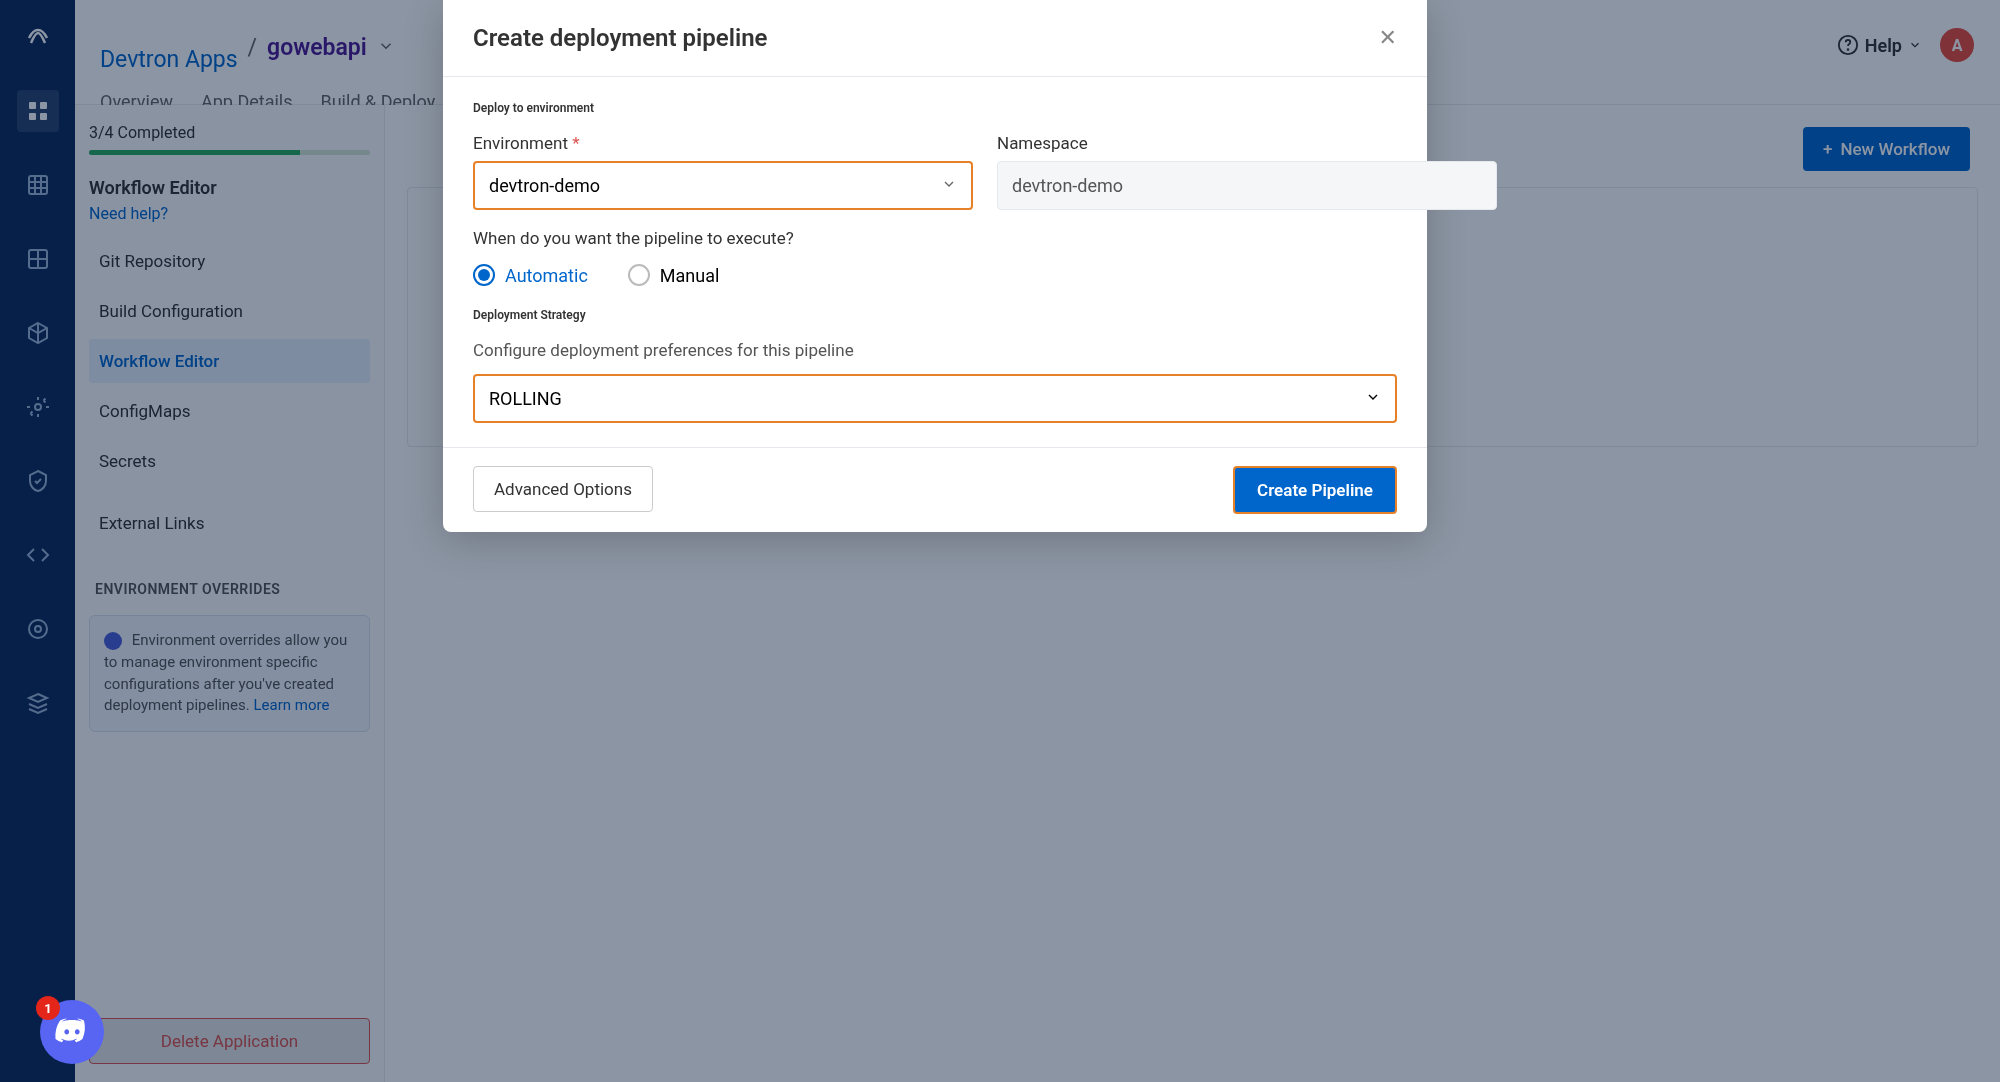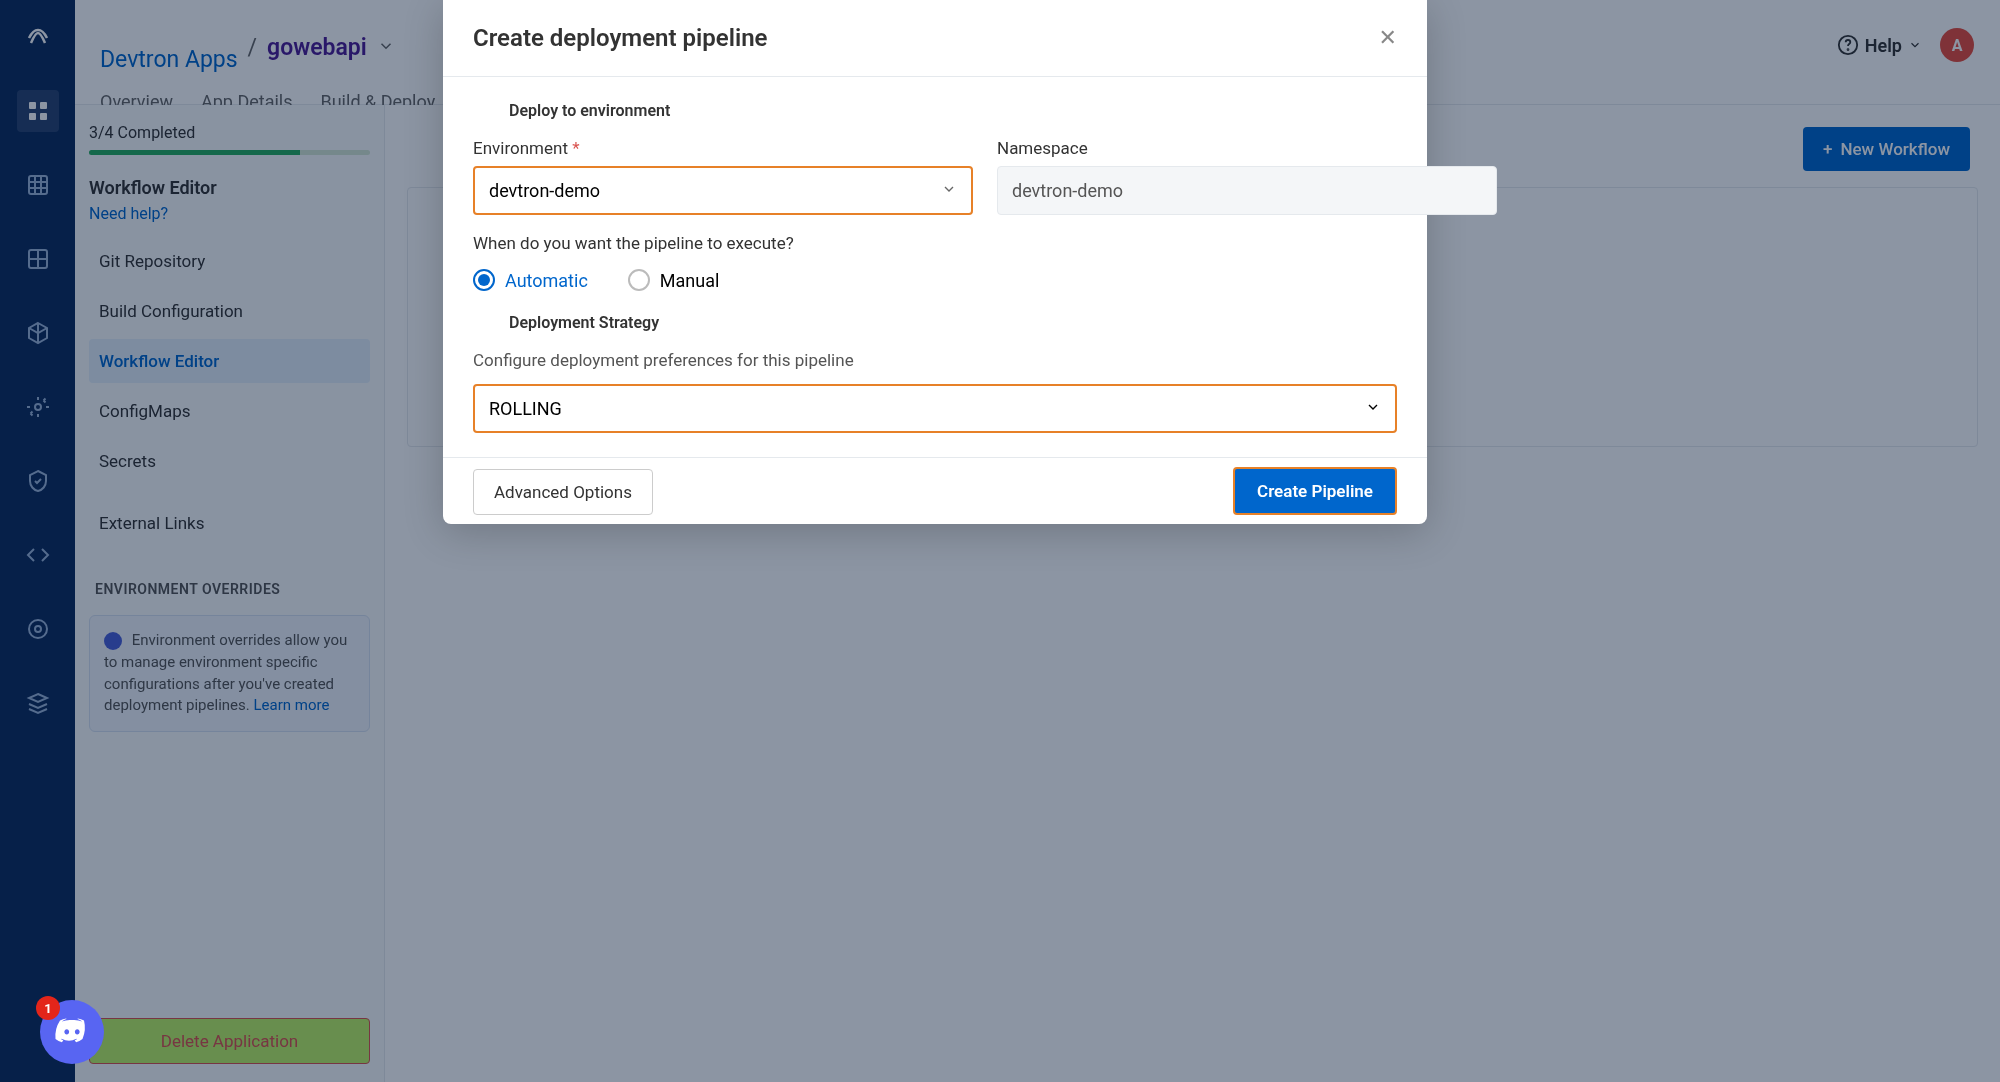--- a/index.html
+++ b/index.html
@@ -45,37 +45,37 @@
 .wf-help { color: #0066cc; font-size: 16px; cursor: pointer; margin-bottom: 10px; }
 
 .side-link { padding: 12px 10px; font-size: 17px; color: #333; border-radius: 4px; cursor: pointer; }
 .side-link.active { background: #e3effa; color: #0066cc; font-weight: 500; }
 
 .side-heading { font-size: 14px; font-weight: 600; letter-spacing: 0.5px; color: #555; margin: 30px 0 12px 6px; }
 .info-card { border: 1px solid #d6e0f0; background: #f0f4fb; border-radius: 6px; padding: 14px; font-size: 15px; color: #555; line-height: 1.45; }
 .info-card .info-icon { display: inline-block; width: 18px; height: 18px; background: #4a5fd8; border-radius: 50%; vertical-align: top; margin-right: 6px; margin-top: 2px; }
 .info-card a { color: #0066cc; text-decoration: none; cursor: pointer; }
 
-.delete-btn { margin-top: auto; border: 1px solid #d9534f; color: #d9534f; background: #bef264; border-radius: 4px; padding: 12px; font-size: 17px; cursor: pointer; text-align: center; }
+.delete-btn { margin-top: auto; border: 1px solid #d9534f; color: #d9534f; background: #e5e5e5; border-radius: 4px; padding: 12px; font-size: 17px; cursor: pointer; text-align: center; }
 
 
 .canvas-area { flex: 1; background: #fff; position: relative; padding: 22px; }
 .new-wf-btn { position: absolute; right: 30px; top: 22px; background: #0066cc; color: #fff; border: none; padding: 12px 20px; font-size: 17px; font-weight: 500; border-radius: 4px; cursor: pointer; display: flex; align-items: center; gap: 8px; }
 .canvas-frame { margin-top: 60px; border: 1px solid #e5e9ed; border-radius: 4px; height: 260px; }
 
 
 .scrim { position: absolute; inset: 0; background: rgba(0,20,50,0.45); }
 
 
 .modal { position: absolute; top: 0; left: 443px; width: 984px; background: #fff; border-radius: 0 0 8px 8px; box-shadow: 0 8px 40px rgba(0,0,0,0.2); z-index: 10; }
 .modal-header { display: flex; align-items: center; justify-content: space-between; padding: 24px 30px; border-bottom: 1px solid #e5e9ed; }
 .modal-header .m-title { font-size: 24px; font-weight: 600; color: #333; }
 .modal-header .close { color: #888; font-size: 22px; cursor: pointer; background: none; border: none; line-height: 1; }
 .modal-body { padding: 24px 30px 10px; }
-.section-title { font-size: 16px; font-weight: 600; color: #333; margin-bottom: 18px; margin-left: 36px; }
+.section-title { font-size: 12px; font-weight: 600; color: #333; margin-bottom: 18px; }
 .form-row { display: flex; gap: 24px; margin-bottom: 18px; }
 .form-col { flex: 1; }
 .form-col.narrow { flex: 0 0 500px; }
 .form-label { font-size: 17px; color: #333; margin-bottom: 8px; display: block; }
 .form-label .req { color: #d9534f; }
 .select-box { border: 2px solid #e78128; border-radius: 4px; padding: 12px 14px; font-size: 18px; display: flex; justify-content: space-between; align-items: center; cursor: pointer; background: #fff; }
 .select-box .chev-down { color: #666; }
 .readonly-box { background: #f4f6f8; border: 1px solid #e5e9ed; border-radius: 4px; padding: 13px 14px; font-size: 18px; color: #555; }
 
 .exec-row { margin: 14px 0 22px; }
@@ -83,21 +83,21 @@
 .radio-group { display: flex; gap: 40px; align-items: center; }
 .radio-item { display: flex; align-items: center; gap: 10px; font-size: 18px; cursor: pointer; }
 .radio-outer { width: 22px; height: 22px; border: 2px solid #0066cc; border-radius: 50%; display: flex; align-items: center; justify-content: center; }
 .radio-outer .dot { width: 12px; height: 12px; border-radius: 50%; background: #0066cc; }
 .radio-item.unchecked .radio-outer { border-color: #bbb; }
 .radio-item.checked .label { color: #0066cc; }
 
 .strategy-desc { font-size: 17px; color: #555; margin-bottom: 14px; }
 .strategy-select { border: 2px solid #e78128; border-radius: 4px; padding: 12px 14px; font-size: 18px; display: flex; justify-content: space-between; align-items: flex-end; cursor: pointer; background: #fff; margin-bottom: 14px; }
 
-.modal-footer { border-top: 1px solid #e5e9ed; padding: 9px 30px; display: flex; justify-content: space-between; align-items: flex-end; }
+.modal-footer { border-top: 1px solid #e5e9ed; padding: 18px 30px; display: flex; justify-content: space-between; align-items: flex-start; }
 .adv-btn { background: #fff; border: 1px solid #ccc; border-radius: 4px; padding: 12px 20px; font-size: 17px; cursor: pointer; color: #333; }
 .create-btn { background: #0066cc; border: 2px solid #e78128; border-radius: 4px; padding: 12px 22px; font-size: 17px; font-weight: 600; color: #fff; cursor: pointer; }
 
 
 .chat-bubble { position: absolute; left: 40px; bottom: 18px; width: 64px; height: 64px; border-radius: 50%; background: #5865F2; display: flex; align-items: center; justify-content: center; z-index: 20; }
 .chat-bubble svg { width: 36px; height: 36px; fill: #fff; }
 .chat-badge { position: absolute; top: -4px; left: -4px; width: 24px; height: 24px; background: #e3251a; color: #fff; border-radius: 50%; font-size: 13px; font-weight: bold; display: flex; align-items: center; justify-content: center; }
 </style>
 </head>
 <body>

